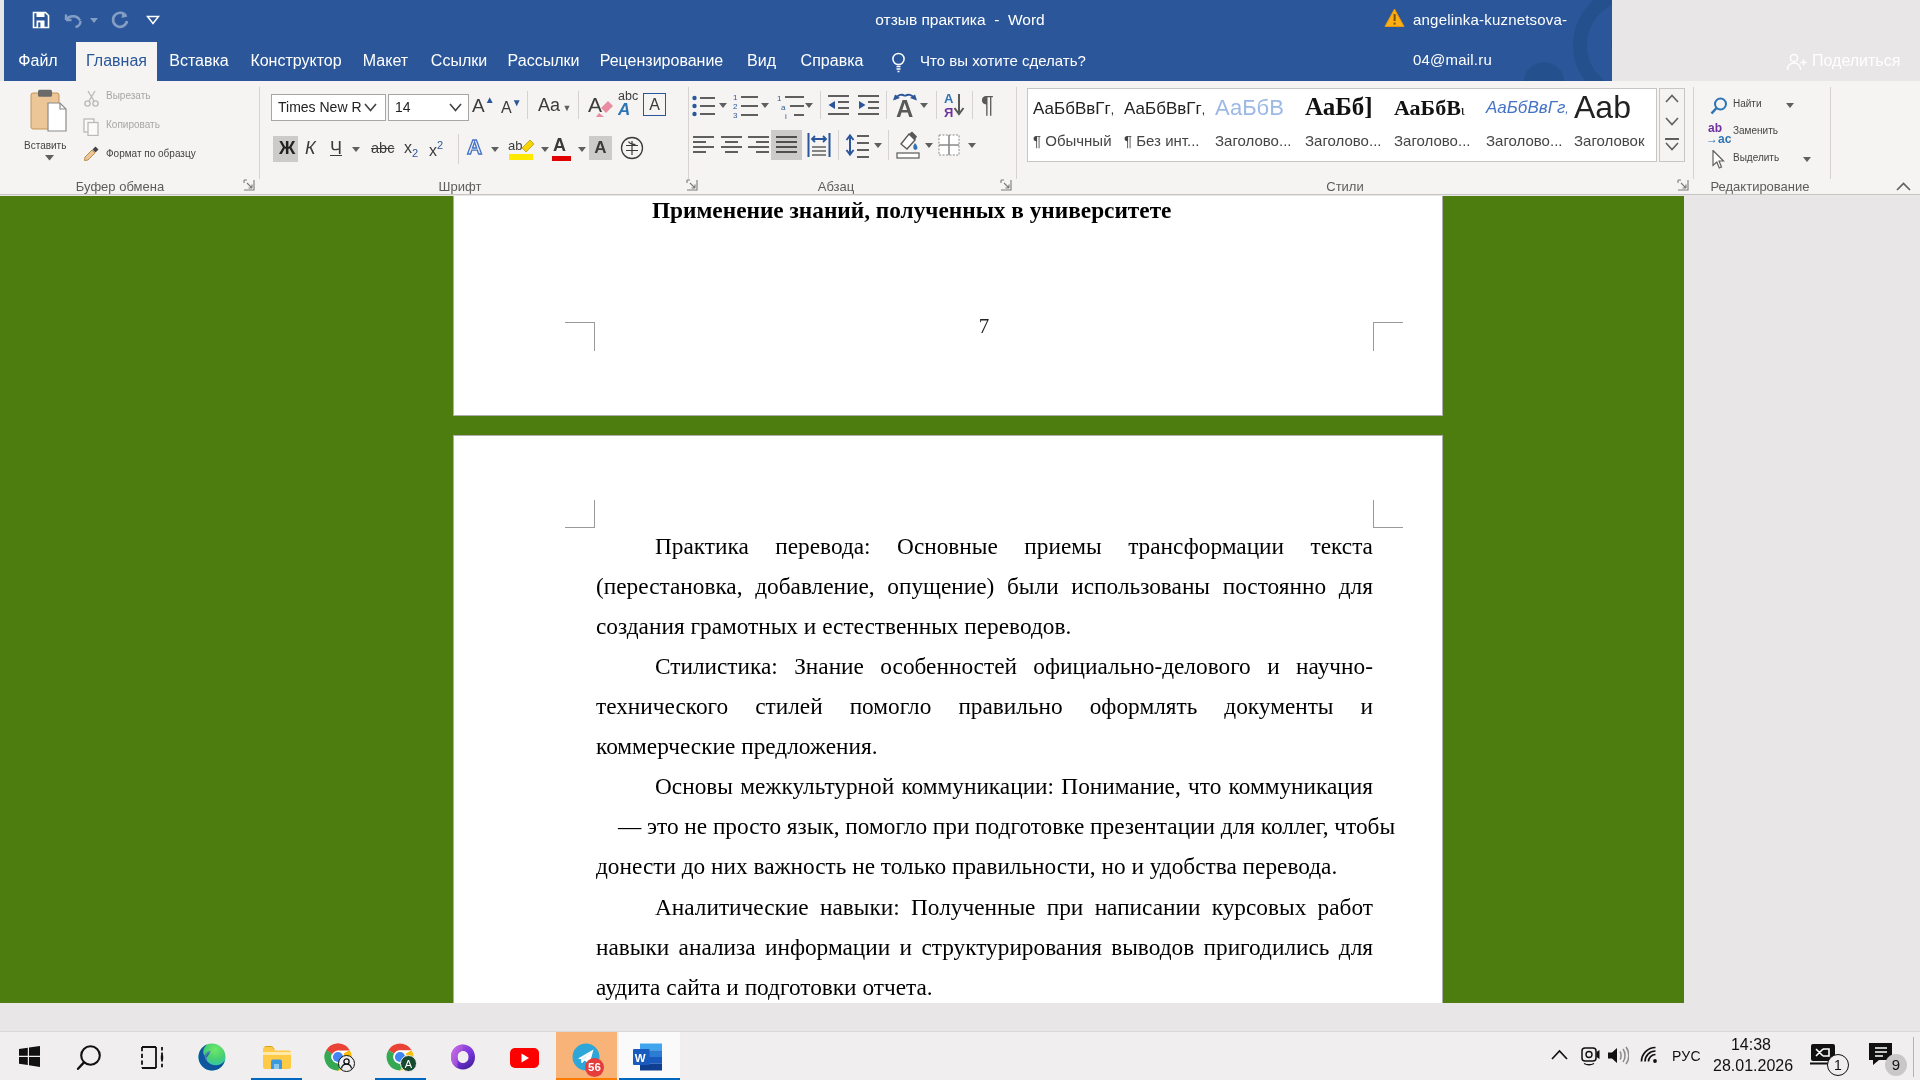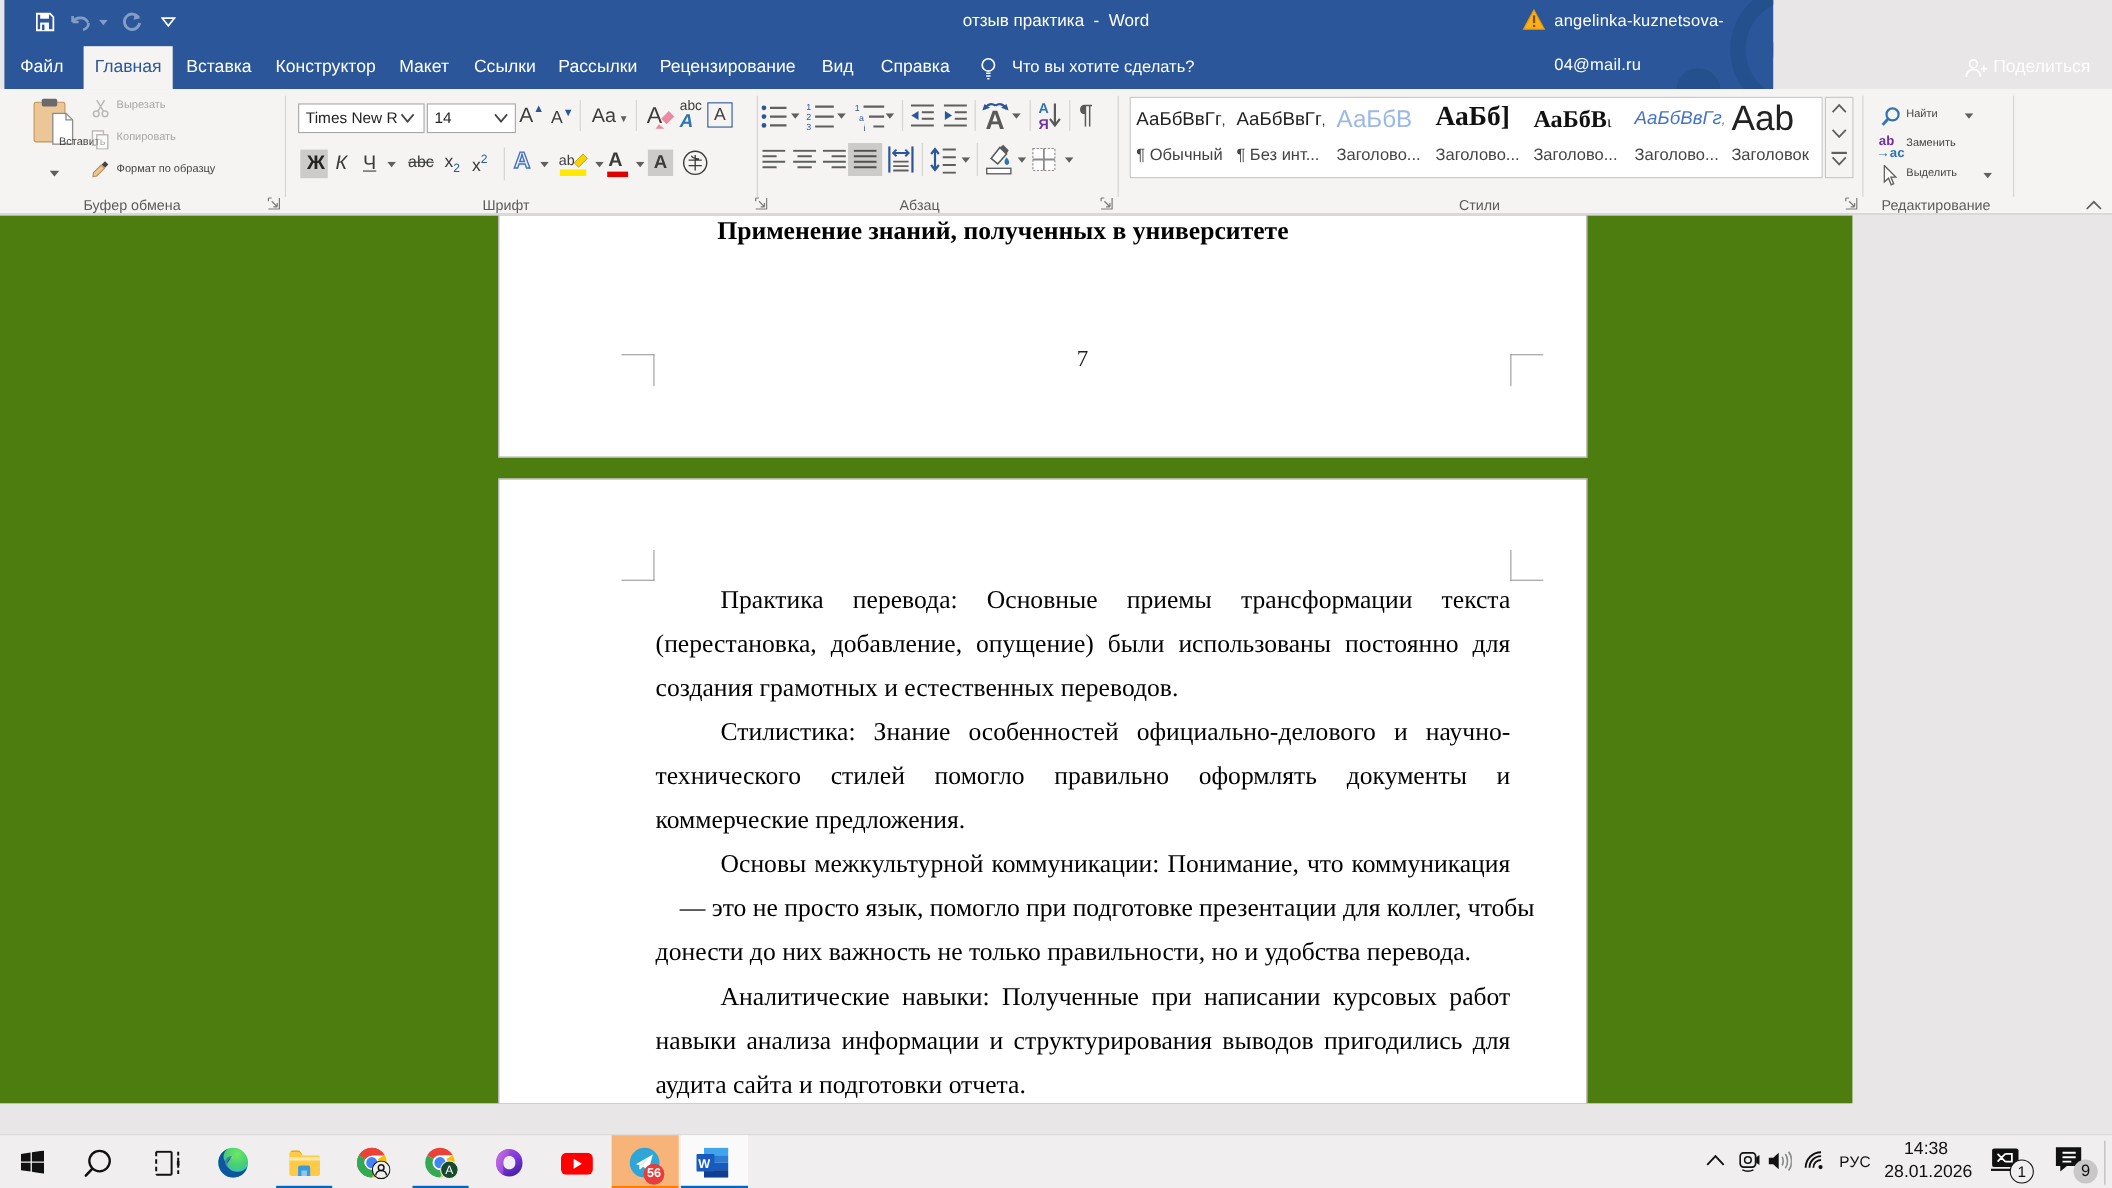--- a/index.html
+++ b/index.html
@@ -129,21 +129,21 @@
   <div class="tab" style="left:1812px;width:90px;text-align:left;">Поделиться</div>
 </div>
 <div class="abs" id="ribbon">
 
   <svg class="abs" style="left:28px;top:8px" width="42" height="44" viewBox="0 0 42 44">
     <rect x="3" y="4" width="28" height="36" rx="2" fill="#ecc697" stroke="#c09555" stroke-width="1"></rect>
     <rect x="10" y="0.8" width="14" height="7" rx="1.5" fill="#6a6a6a"></rect>
     <path d="M20 14 h12 l6 6 v22 h-18 z" fill="#fff" stroke="#8a8a8a" stroke-width="1.2"></path>
     <path d="M32 14 v6 h6" fill="none" stroke="#8a8a8a" stroke-width="1.2"></path>
   </svg>
-  <div class="abs rbtn-txt" style="left:24px;top:43px;width:52px;text-align:right;margin-left:20px;">Вставить</div>
+  <div class="abs rbtn-txt" style="left:24px;top:59px;width:52px;text-align:left;">Вставить</div>
   <svg class="abs" style="left:45px;top:74px" width="9" height="6" viewBox="0 0 9 6">
       <path d="M0 0 h9 L4.5 5.5 z" fill="#5f5f5f"></path>
     </svg>
 
   <svg class="abs" style="left:83px;top:9px" width="17" height="17" viewBox="0 0 17 17" opacity="0.55">
     <path d="M5 1 L11 11 M12 1 L6 11" stroke="#8a8a8a" stroke-width="1.4" fill="none"></path>
     <circle cx="4.5" cy="13.5" r="2.6" fill="none" stroke="#8a8a8a" stroke-width="1.4"></circle>
     <circle cx="12.5" cy="13.5" r="2.6" fill="none" stroke="#8a8a8a" stroke-width="1.4"></circle>
   </svg>
   <div class="abs rbtn-txt gray" style="left:106px;top:9px;">Вырезать</div>

